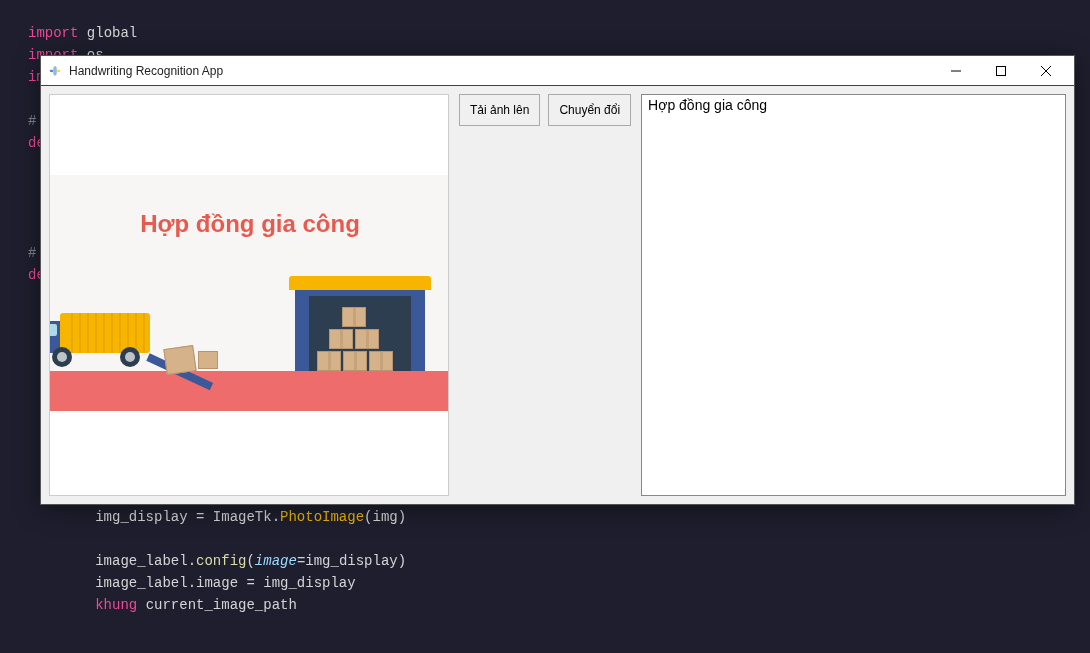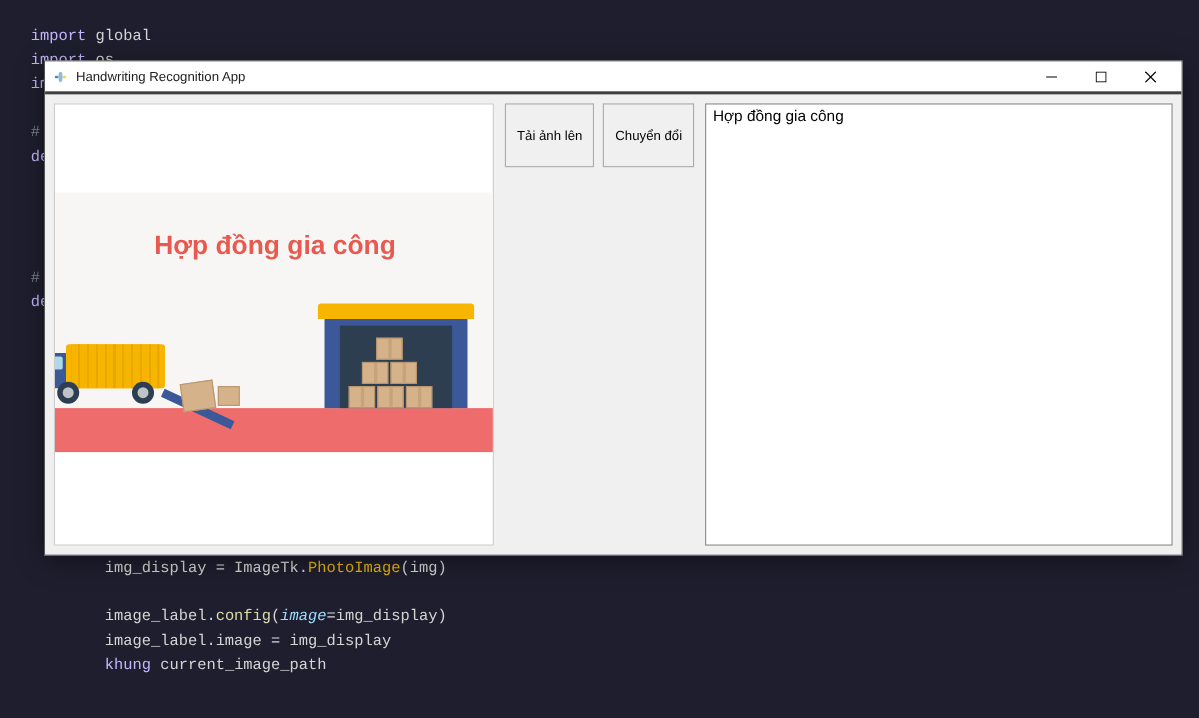--- a/index.html
+++ b/index.html
@@ -24,21 +24,21 @@
       position: absolute;
       left: 0; top: 0; bottom: 0;
       width: 28px;
       background: #1e1e2e;
     }
     .code-content {
       position: absolute;
       left: 28px; top: 0; right: 0;
       white-space: pre;
     }
-    .kw-import { color: #c4b5fd; }
+    .kw-import { color: #ec4899; }
     .kw-module { color: #d4d4d4; }
     .kw-ident { color: #d4d4d4; }
     .kw-param { color: #9cdcfe; font-style: italic; }
     .kw-method { color: #dcdcaa; text-align: right; }
     .hl-comment { color: #7d8590; }
     .hl-blue { color: #eab308; }
 
     
     .app-window {
       position: absolute;
@@ -52,21 +52,21 @@
     }
     .titlebar {
       height: 30px;
       background: #ffffff;
       display: flex;
       align-items: center;
       padding: 0 6px;
       font-family: 'Segoe UI', sans-serif;
       font-size: 12px;
       color: #222;
-      border-bottom: 3px solid #404040;
+      border-bottom: 1px solid #404040;
     }
     .titlebar-icon {
       width: 16px; height: 16px;
       margin-right: 6px;
       display: flex; align-items: center; justify-content: center;
     }
     .titlebar-title { flex: 1; }
     .titlebar-controls { display: flex; }
     .titlebar-btn {
       width: 45px; height: 28px;
@@ -92,21 +92,21 @@
       overflow: hidden;
     }
     .button-panel {
       display: flex;
       gap: 8px;
       align-items: flex-start;
     }
     .win-btn {
       font-family: 'Segoe UI', sans-serif;
       font-size: 12px;
-      padding: 21px 10px;
+      padding: 8px 10px;
       background: #f0f0f0;
       border: 1px solid #aaa;
       cursor: pointer;
     }
     .text-panel {
       flex: 1;
       height: 100%;
       background: #ffffff;
       border: 1px solid #888;
       font-family: 'Segoe UI', sans-serif;

